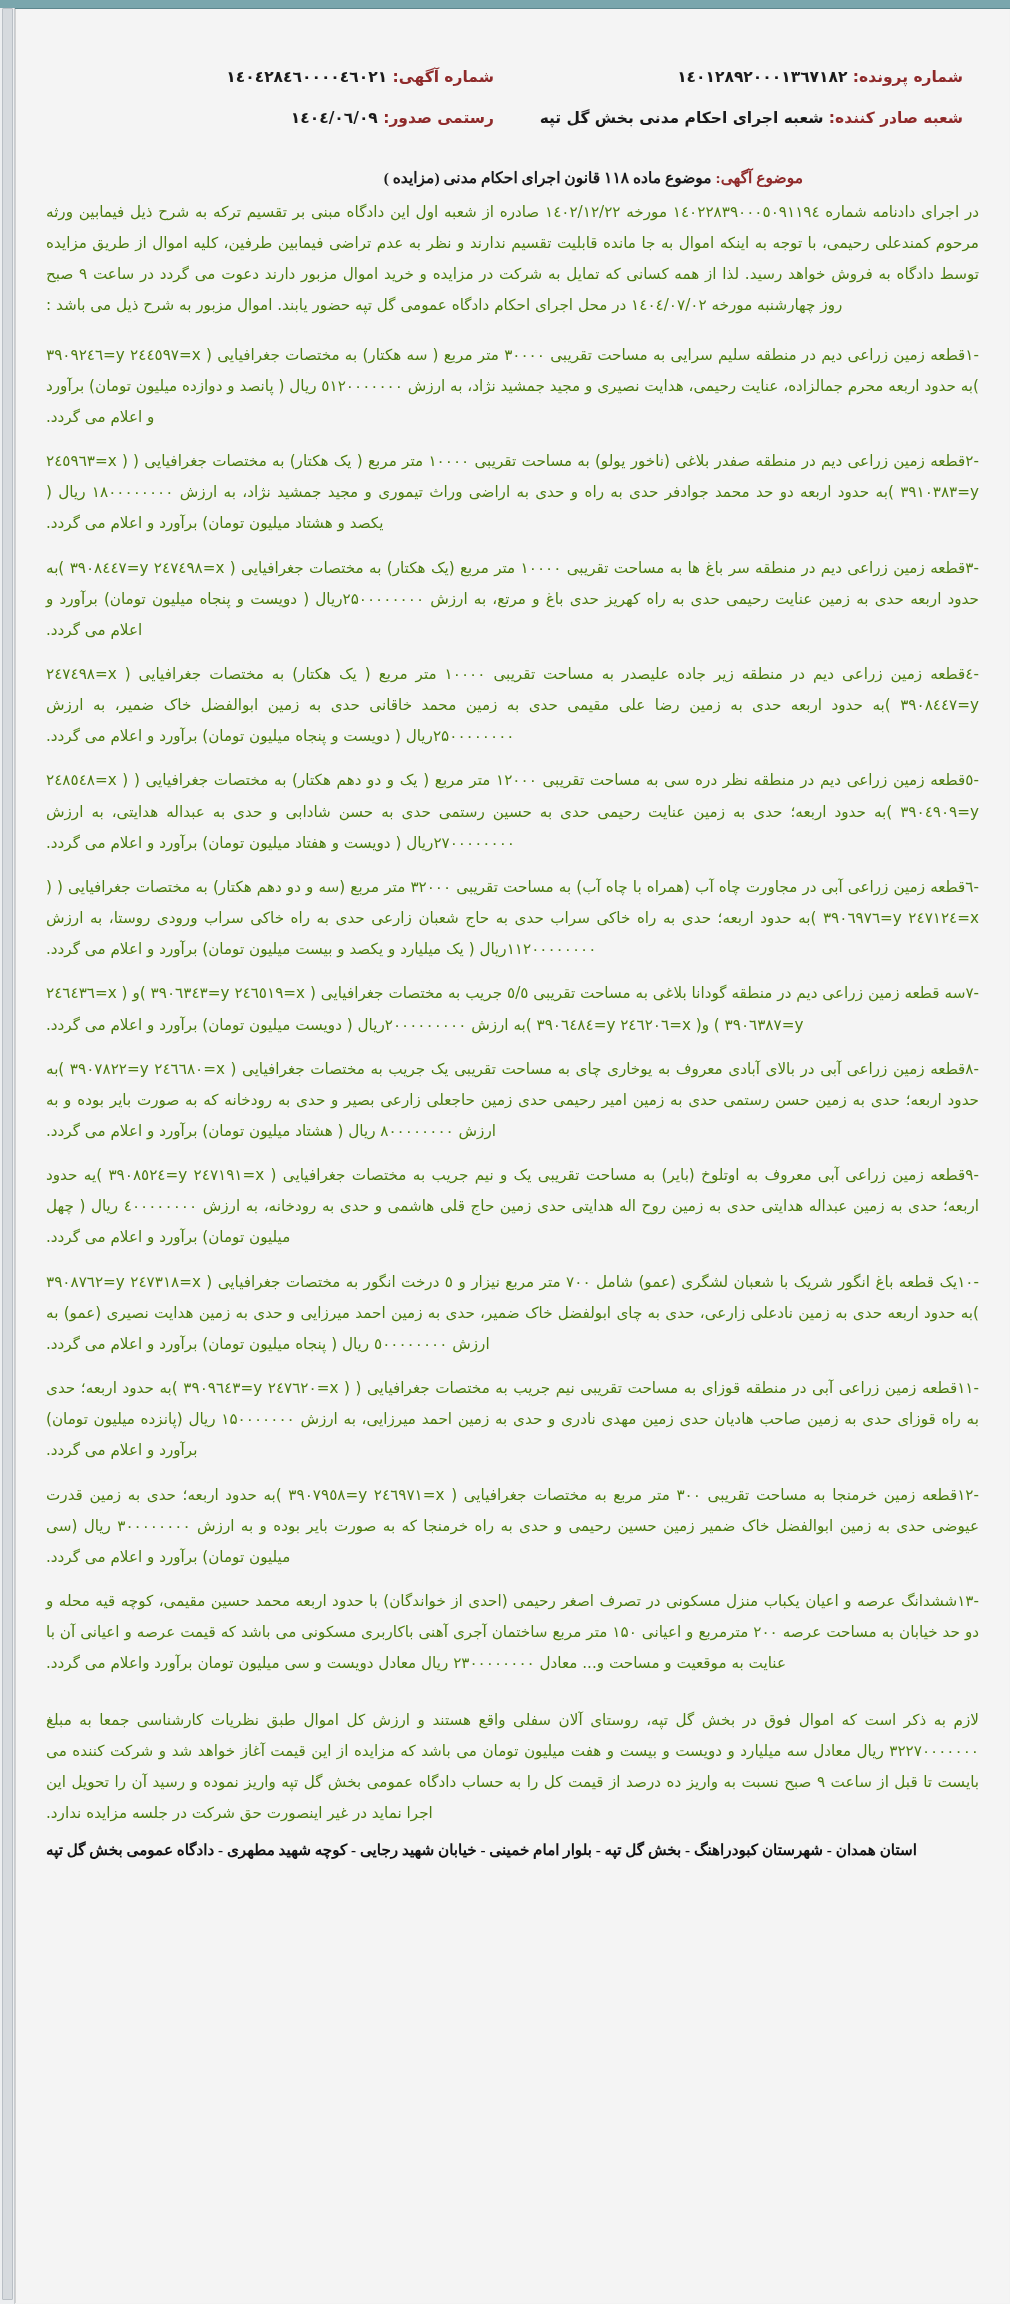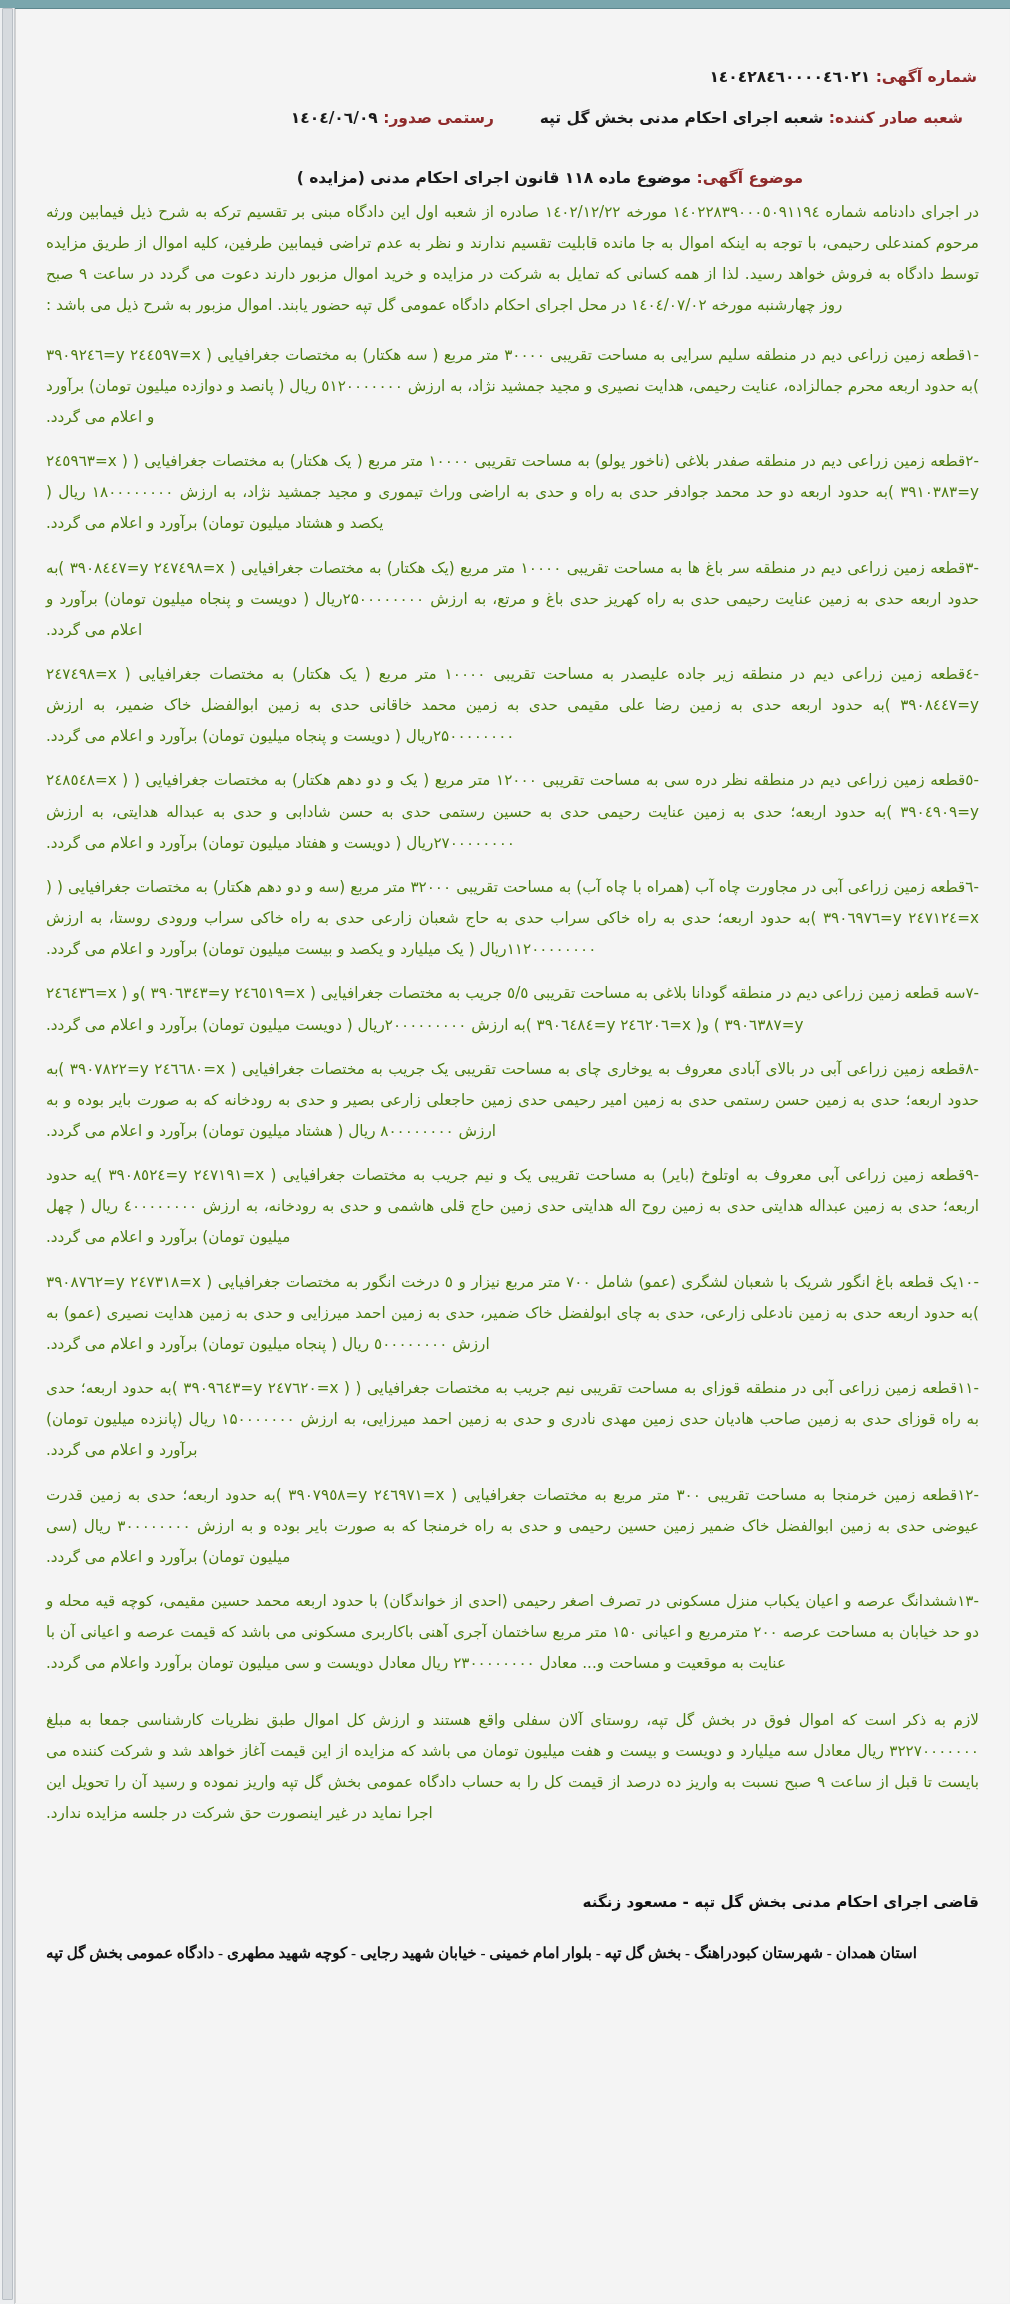--- a/index.html
+++ b/index.html
@@ -114,21 +114,21 @@
 
   .subject-row, .matn-row {
     direction: rtl;
     text-align: right;
     font-size: 15.5px;
     font-weight: bold;
     line-height: 1.7;
     padding-right: 180px;
     margin-bottom: 6px;
   }
-  .subject-row { margin-top: 34px; }
+  .subject-row { margin-top: 34px; font-family: Liberation Serif, serif; }
   .matn-row { margin-bottom: 22px; }
 
   
   .para {
     direction: rtl;
     text-align: justify;
     text-align-last: left;
     font-size: 15.2px;
     font-weight: normal;
     color: #4d7c0f;
@@ -164,20 +164,24 @@
   <div class="scroll-rail">
     <div class="scroll-thumb"></div>
   </div>
 
   <div class="sheet">
 
 
     <div class="content">
 
       <div class="meta-row first">
+        <div class="meta-cell left">
+          <span class="meta-label">شماره پرونده:</span>
+          <span class="meta-value">١٤٠١٢٨٩٢٠٠٠١٣٦٧١٨٢</span>
+        </div>
         <div class="meta-cell right">
           <span class="meta-label">شماره آگهی:</span>
           <span class="meta-value">١٤٠٤٢٨٤٦٠٠٠٠٤٦٠٢١</span>
         </div>
       </div>
 
       <div class="meta-row">
         <div class="meta-cell left">
           <span class="meta-label">شعبه صادر کننده:</span>
           <span class="meta-value">شعبه اجرای احکام مدنی بخش گل تپه</span>
@@ -206,19 +210,18 @@
       <p class="para item">-۸قطعه زمین زراعی آبی در بالای آبادی معروف به یوخاری چای به مساحت تقریبی یک جریب به مختصات جغرافیایی ( x=٢٤٦٦٨٠ y=٣٩٠٧٨٢٢ )به حدود اربعه؛ حدی به زمین حسن رستمی حدی به زمین امیر رحیمی حدی زمین حاجعلی زارعی بصیر و حدی به رودخانه که به صورت بایر بوده و به ارزش ۸۰۰۰۰۰۰۰۰ ریال ( هشتاد میلیون تومان) برآورد و اعلام می گردد.</p>
       <p class="para item">-۹قطعه زمین زراعی آبی معروف به اوتلوخ (بایر) به مساحت تقریبی یک و نیم جریب به مختصات جغرافیایی ( x=٢٤٧١٩١ y=٣٩٠٨٥٢٤ )یه حدود اربعه؛ حدی به زمین عبداله هدایتی حدی به زمین روح اله هدایتی حدی زمین حاج قلی هاشمی و حدی به رودخانه، به ارزش ٤٠٠٠٠٠٠٠٠ ریال ( چهل میلیون تومان) برآورد و اعلام می گردد.</p>
       <p class="para item">-۱۰یک قطعه باغ انگور شریک با شعبان لشگری (عمو) شامل ۷۰۰ متر مربع نیزار و ٥ درخت انگور به مختصات جغرافیایی ( x=٢٤٧٣١٨ y=٣٩٠٨٧٦٢ )به حدود اربعه حدی به زمین نادعلی زارعی، حدی به چای ابولفضل خاک ضمیر، حدی به زمین احمد میرزایی و حدی به زمین هدایت نصیری (عمو) به ارزش ٥٠٠٠٠٠٠٠٠ ریال ( پنجاه میلیون تومان) برآورد و اعلام می گردد.</p>
       <p class="para item">-۱۱قطعه زمین زراعی آبی در منطقه قوزای به مساحت تقریبی نیم جریب به مختصات جغرافیایی ( ( x=٢٤٧٦٢٠ y=٣٩٠٩٦٤٣ )به حدود اربعه؛ حدی به راه قوزای حدی به زمین صاحب هادیان حدی زمین مهدی نادری و حدی به زمین احمد میرزایی، به ارزش ۱۵۰۰۰۰۰۰۰ ریال (پانزده میلیون تومان) برآورد و اعلام می گردد.</p>
       <p class="para item">-۱۲قطعه زمین خرمنجا به مساحت تقریبی ۳۰۰ متر مربع به مختصات جغرافیایی ( x=٢٤٦٩٧١ y=٣٩٠٧٩٥٨ )به حدود اربعه؛ حدی به زمین قدرت عیوضی حدی به زمین ابوالفضل خاک ضمیر زمین حسین رحیمی و حدی به راه خرمنجا که به صورت بایر بوده و  به ارزش ۳۰۰۰۰۰۰۰۰ ریال (سی میلیون تومان) برآورد و اعلام می گردد.</p>
       <p class="para item">-۱۳ششدانگ عرصه و اعیان یکباب منزل مسکونی در تصرف اصغر رحیمی (احدی از خواندگان) با حدود اربعه محمد حسین مقیمی، کوچه قیه محله و دو حد خیابان به مساحت عرصه ۲۰۰ مترمربع و اعیانی ۱۵۰ متر مربع ساختمان آجری آهنی باکاربری مسکونی می باشد که قیمت عرصه و اعیانی آن با عنایت به موقعیت و مساحت و... معادل ۲۳۰۰۰۰۰۰۰۰ ریال معادل دویست و سی میلیون تومان برآورد واعلام می گردد.</p>
 
       <p class="para note">لازم به ذکر است که اموال فوق در بخش گل تپه، روستای آلان سفلی واقع هستند و ارزش کل اموال طبق نظریات کارشناسی جمعا به مبلغ ۳۲۲۷۰۰۰۰۰۰۰ ریال معادل سه میلیارد و دویست و بیست و هفت میلیون تومان می باشد که مزایده از این قیمت آغاز خواهد شد و شرکت کننده می بایست تا قبل از ساعت ۹ صبح نسبت به واریز ده درصد از قیمت کل را به حساب دادگاه عمومی بخش گل تپه واریز نموده و رسید آن را تحویل این اجرا نماید در غیر اینصورت حق شرکت در جلسه مزایده ندارد.</p>
 
       <div class="footer-block">
-        <div class="sign-line">قاضی اجرای احکام مدنی بخش گل تپه - مسعود زنگنه</div>
         <div class="address-line">استان همدان  -  شهرستان کبودراهنگ  - بخش گل تپه - بلوار امام خمینی -  خیابان شهید رجایی  -  کوچه شهید مطهری  - دادگاه عمومی بخش گل تپه</div>
       </div>
 
     </div>
   </div>
 </div>
 
 </body></html>

